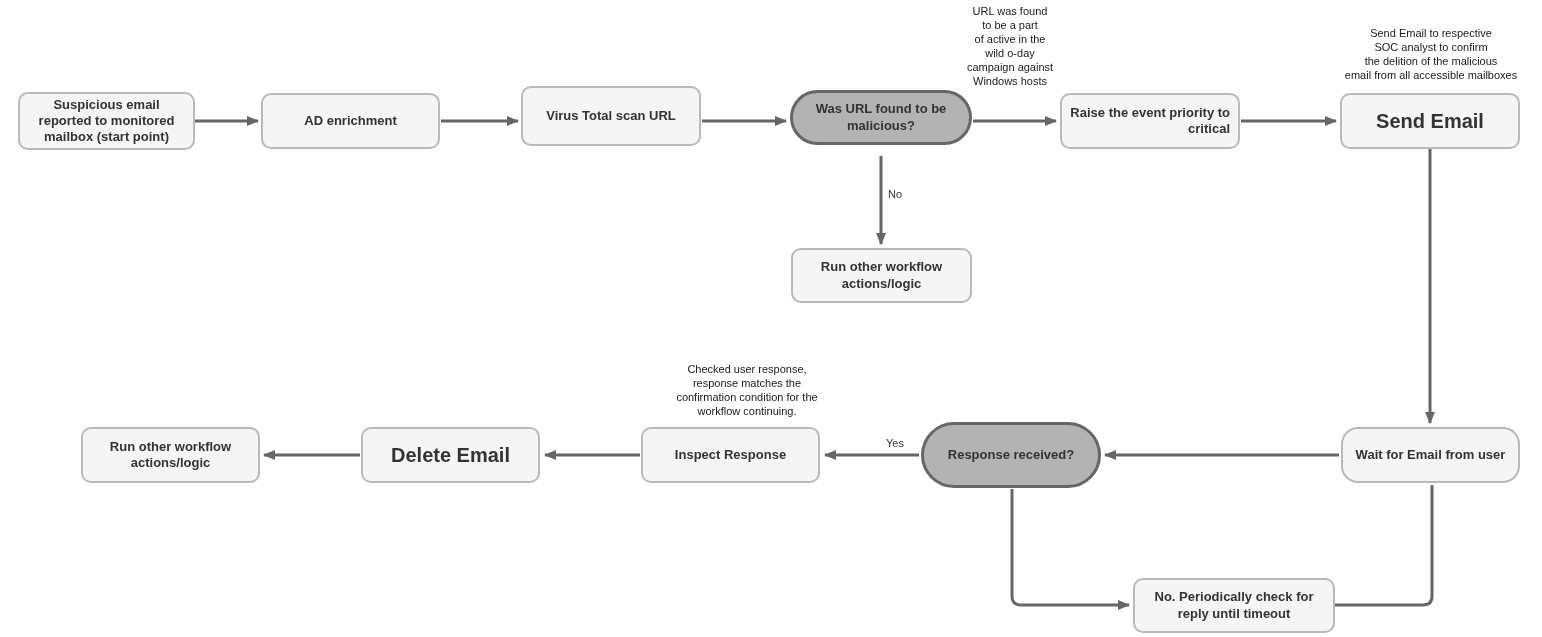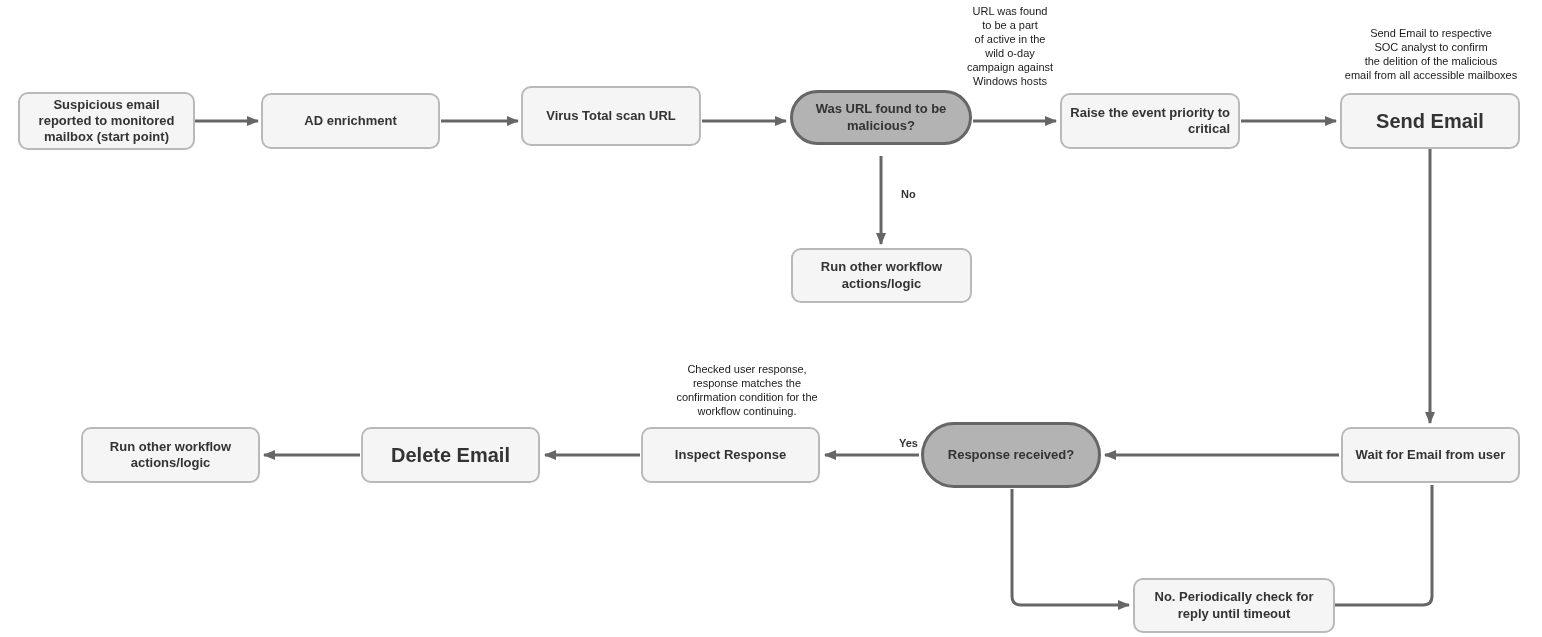--- a/index.html
+++ b/index.html
@@ -31,25 +31,24 @@
   }
   .node.decision {
     background: #b3b3b3;
     border: 3px solid #666666;
     border-radius: 34px;
   }
   .node.xl { font-size: 20px; }
   .edge-label {
     position: absolute;
     font-size: 11px;
-    font-weight: 700;
+    font-weight: 400;
     color: #333333;
     background: #ffffff;
     padding: 0 2px;
-    margin-left: 13px;
   }
   .annotation {
     position: absolute;
     font-size: 11px;
     color: #1a1a1a;
     text-align: center;
     line-height: 1.28;
     white-space: pre-line;
   }
 </style>
@@ -116,21 +115,21 @@
   </div>
 
   <div class="node process" style="left:641px; top:427px; width:179px; height:56px;">
     <span>Inspect Response</span>
   </div>
 
   <div class="node decision" style="left:921px; top:422px; width:180px; height:66px;">
     <span>Response received?</span>
   </div>
 
-  <div class="node process" style="left:1341px; top:427px; width:179px; height:56px;">
+  <div class="node process" style="left:1341px; top:427px; width:179px; height:56px;border-radius:17px;">
     <span>Wait for Email from user</span>
   </div>
 
   <div class="node process" style="left:1133px; top:578px; width:202px; height:55px;">
     <span>No. Periodically check for reply until timeout</span>
   </div>
 
   <div class="edge-label" style="left:886px; top:188px;">No</div>
 
   <div class="edge-label" style="left:884px; top:437px;">Yes</div>

